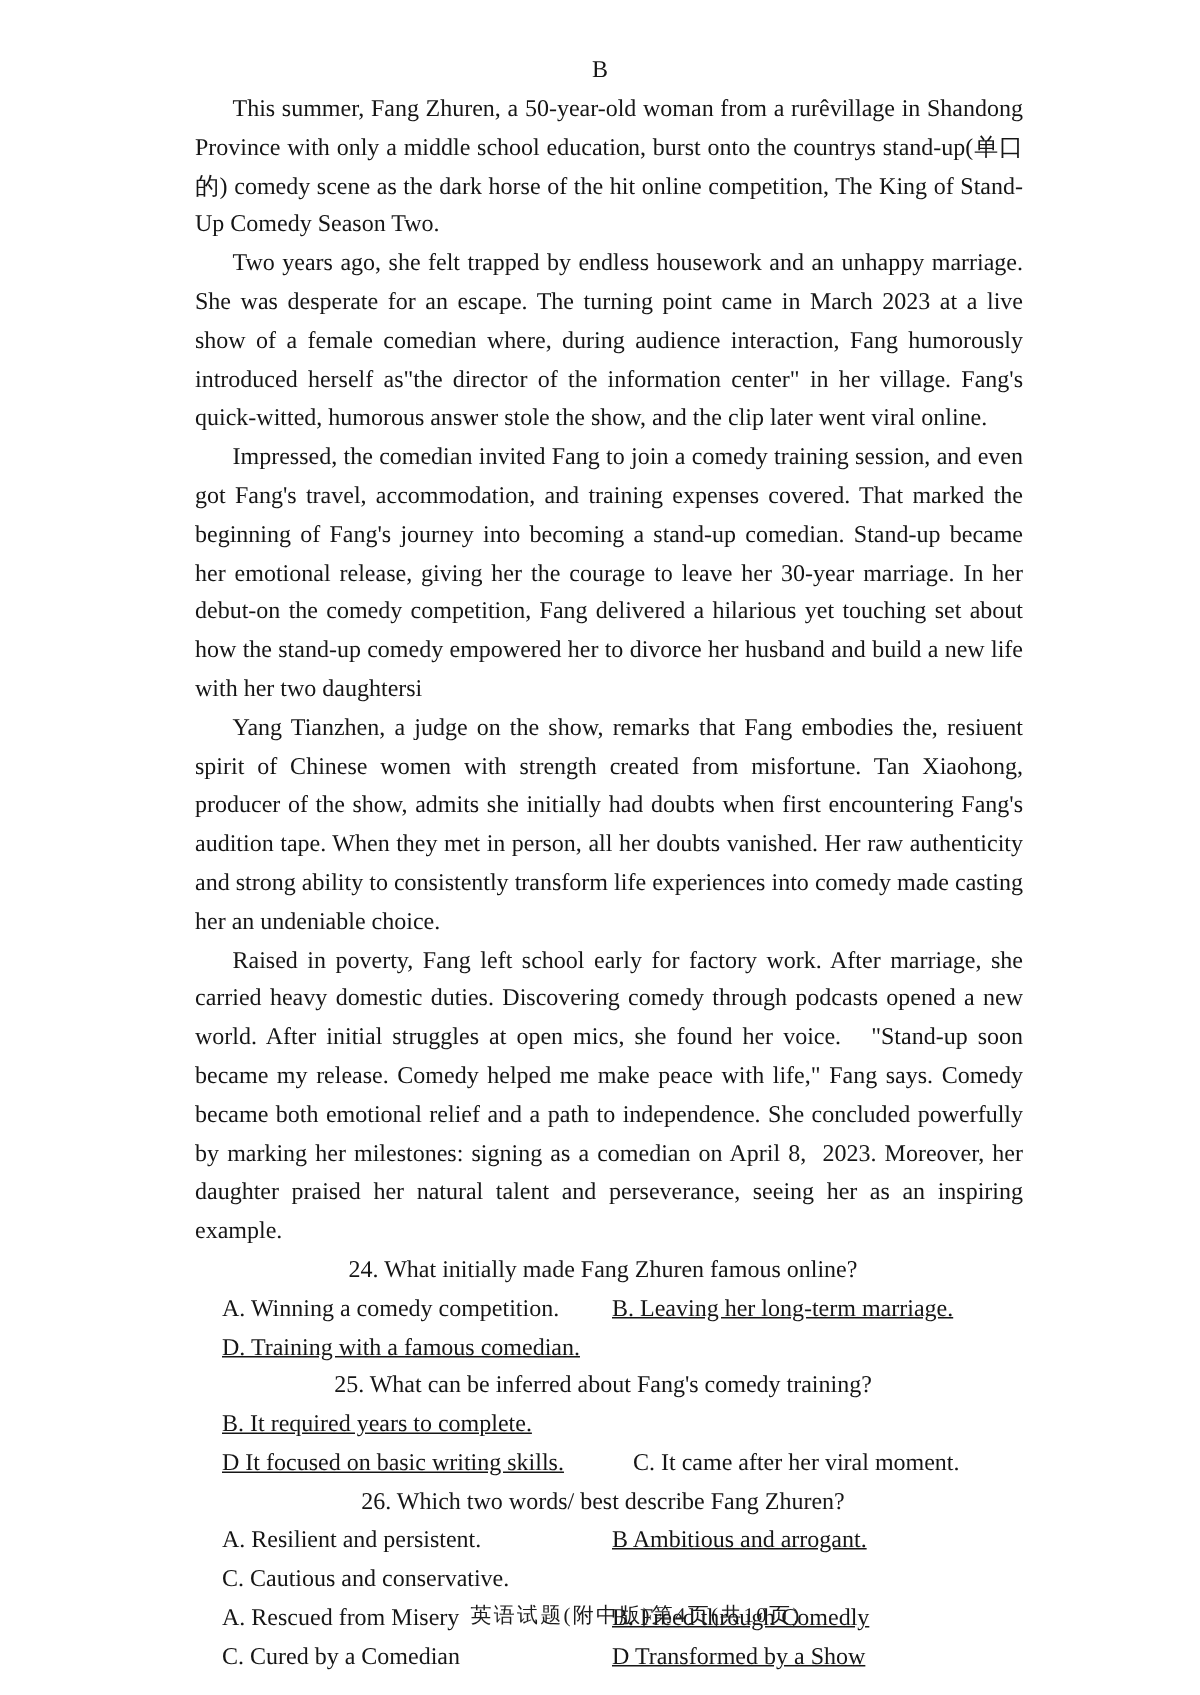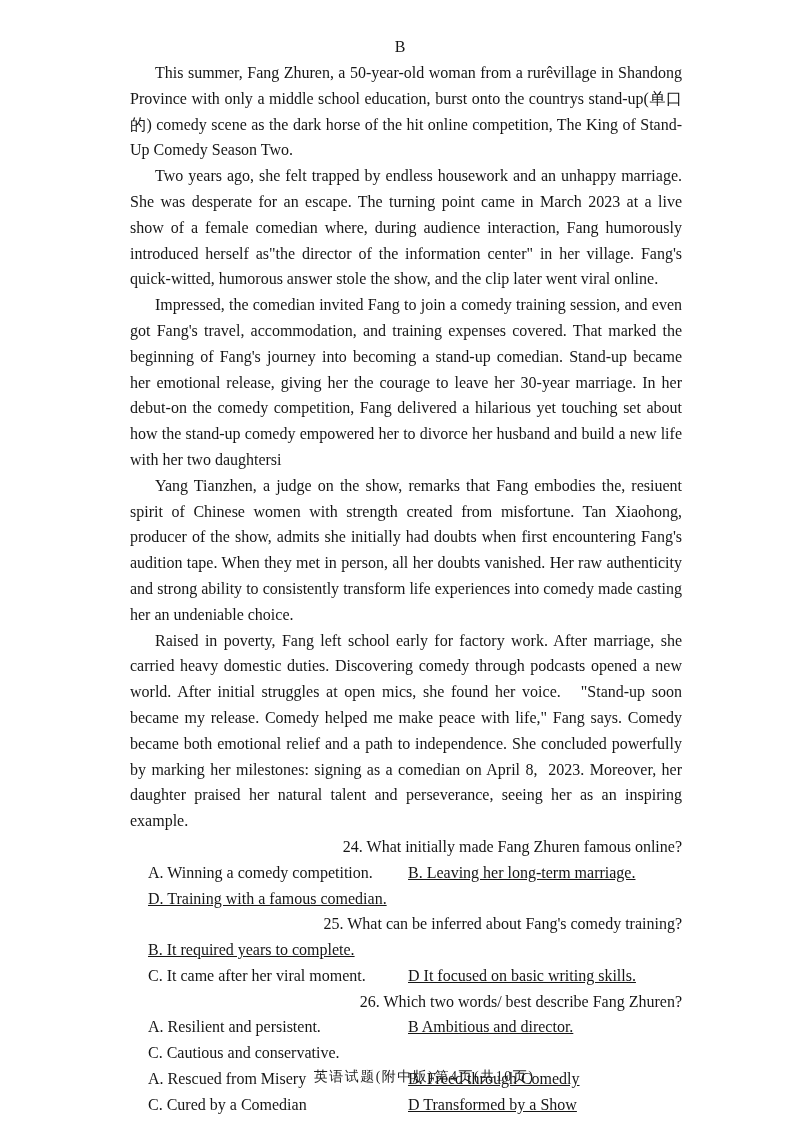--- a/index.html
+++ b/index.html
@@ -29,21 +29,21 @@
     font-size: 16px;
     line-height: 25.8px;
   }
   .passage p {
     margin: 0 0 0 8px;
     text-indent: 25px;
     text-align: justify;
   }
   .question .prompt {
     margin: 0;
-    text-align: right;
+    text-align: center;
   }
   .option-row {
     display: flex;
     padding-left: 26px;
   }
   .opt { display: block; white-space: nowrap; }
   .col-a { flex: 0 0 260px; width: 260px; }
   .col-b { flex: 1; text-decoration: underline; }
   .footer {
     position: absolute;
@@ -84,30 +84,30 @@
           <span class="opt col-b">D. Training with a famous comedian.</span>
         </div>
       </div>
 
       <div class="question">
         <p class="prompt">25. What can be inferred about Fang's comedy training?</p>
         <div class="option-row">
           <span class="opt col-b">B. It required years to complete.</span>
         </div>
         <div class="option-row">
+          <span class="opt col-b">D It focused on basic writing skills.</span>
           <span class="opt col-a">C. It came after her viral moment.</span>
-          <span class="opt col-b">D It focused on basic writing skills.</span>
         </div>
       </div>
 
       <div class="question">
         <p class="prompt">26. Which two words/ best describe Fang Zhuren?</p>
         <div class="option-row">
           <span class="opt col-a">A. Resilient and persistent.</span>
-          <span class="opt col-b">B Ambitious and director.</span>
+          <span class="opt col-b">B Ambitious and arrogant.</span>
         </div>
         <div class="option-row">
           <span class="opt col-a">C. Cautious and conservative.</span>
         </div>
       </div>
 
       <div class="question">
         <div class="option-row">
           <span class="opt col-a">A. Rescued from Misery</span>
           <span class="opt col-b">B. Freed through Comedly</span>

